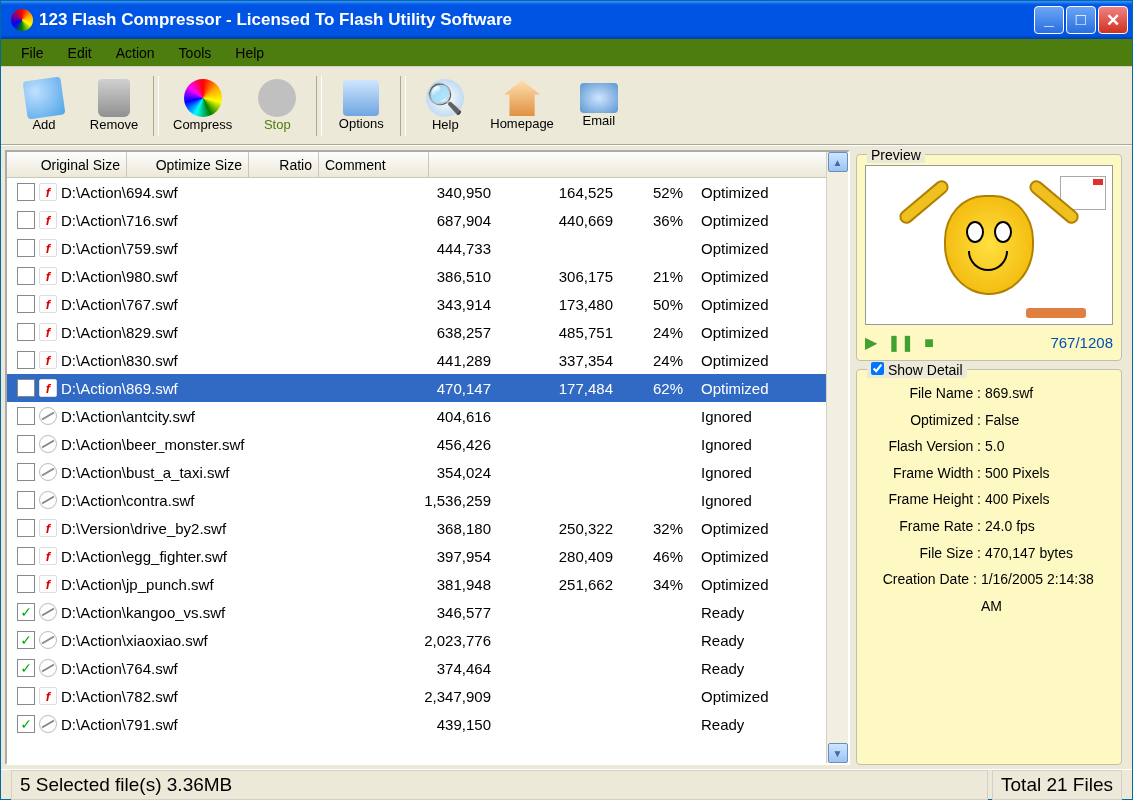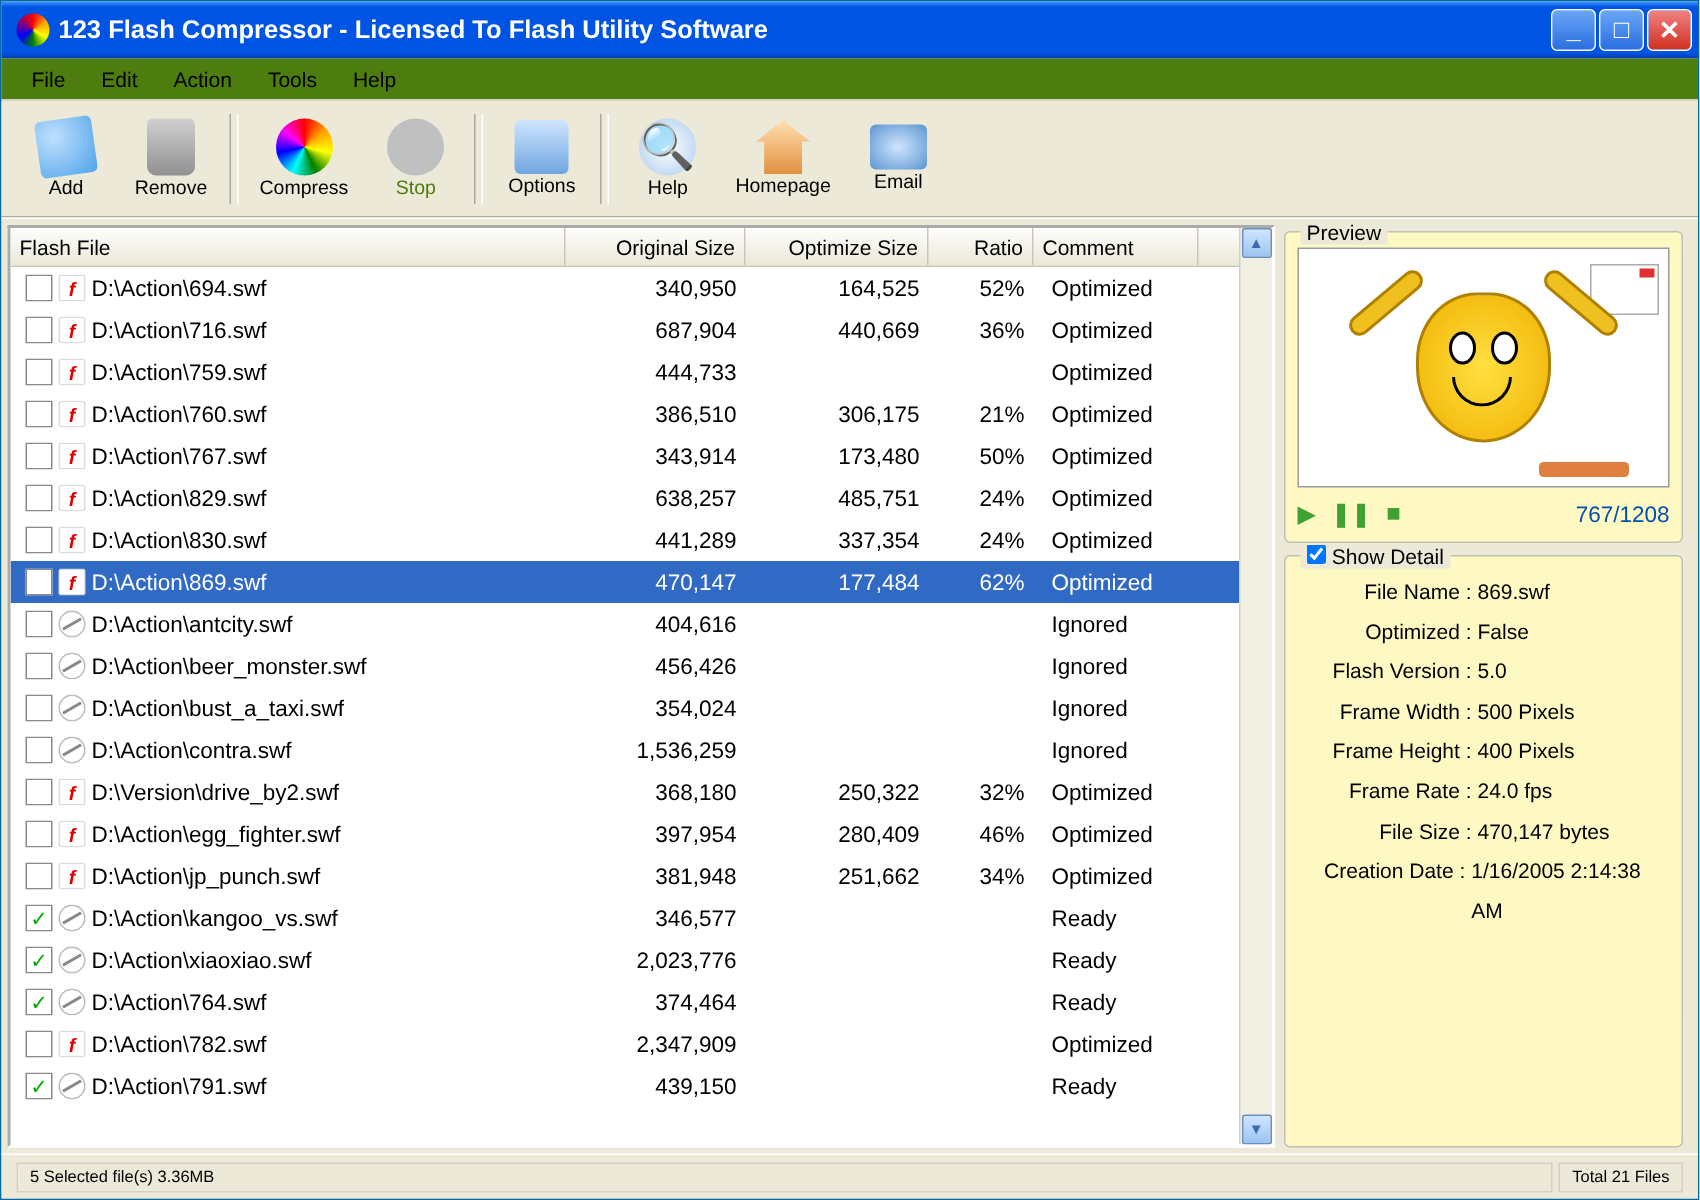--- a/index.html
+++ b/index.html
@@ -68,21 +68,21 @@
 .base{position:absolute;bottom:6px;right:26px;width:60px;height:10px;background:#e08040;border-radius:3px;}
 
 .controls2 { display:flex; align-items:center; gap: 10px; margin-top: 8px; font-size: 15px; color:#0050b0;}
 .pbtn { font-size: 16px; }
 .play{color:#40a030;} .pause{color:#40a030;} .stop2{color:#40a030;}
 
 .details { font-size: 14px; line-height: 1.9; }
 .details .dl { display:flex; }
 .details .k { text-align: right; width: 120px; padding-right: 4px; }
 
-.statusbar { height: 30px; background: #ece9d8; border-top: 1px solid #fff; display:flex; align-items:center; padding: 0 10px; font-size: 11px;}
+.statusbar { height: 30px; background: #ece9d8; border-top: 1px solid #fff; display:flex; align-items:center; padding: 0 10px; font-size: 19px;}
 .statusbar .sl { flex:1; border: 1px solid #d4d0c8; padding: 3px 8px; margin-right: 4px; background: #ece9d8;}
 .statusbar .sr { border: 1px solid #d4d0c8; padding: 3px 8px; background: #ece9d8;}
 
 .c-file{ flex: 0 0 370px; display:flex; align-items:center;}
 .c-orig{ flex: 0 0 120px; text-align:right;}
 .c-opt { flex: 0 0 122px; text-align:right;}
 .c-ratio{ flex: 0 0 70px; text-align:right;}
 .c-comment{ flex: 0 0 110px; padding-left:12px;}
 </style>
 </head>
@@ -143,21 +143,20 @@
     <div class="tbutton">
         <div class="ic email"></div>
         <span>Email</span>
       </div>
   </div>
 
   <div class="content">
     <div class="listpanel">
       <div class="listarea">
         <div class="colheader">
-          <div class="ch c-file">Flash File</div>
           <div class="ch c-orig" style="justify-content:flex-end">Original Size</div>
           <div class="ch c-opt" style="justify-content:flex-end">Optimize Size</div>
           <div class="ch c-ratio" style="justify-content:flex-end">Ratio</div>
           <div class="ch c-comment">Comment</div>
         </div>
         <div class="rows" id="rows">
             <div class="row">
               <div class="cell c-file">
                 <span class="chk"></span>
                 <span class="ficon flash">f</span>
@@ -187,21 +186,21 @@
               </div>
               <div class="cell c-orig">444,733</div>
               <div class="cell c-opt"></div>
               <div class="cell c-ratio"></div>
               <div class="cell c-comment">Optimized</div>
             </div>
             <div class="row">
               <div class="cell c-file">
                 <span class="chk"></span>
                 <span class="ficon flash">f</span>
-                <span>D:\Action\760.swf</span>
+                <span>D:\Action\980.swf</span>
               </div>
               <div class="cell c-orig">386,510</div>
               <div class="cell c-opt">306,175</div>
               <div class="cell c-ratio">21%</div>
               <div class="cell c-comment">Optimized</div>
             </div>
             <div class="row">
               <div class="cell c-file">
                 <span class="chk"></span>
                 <span class="ficon flash">f</span>

